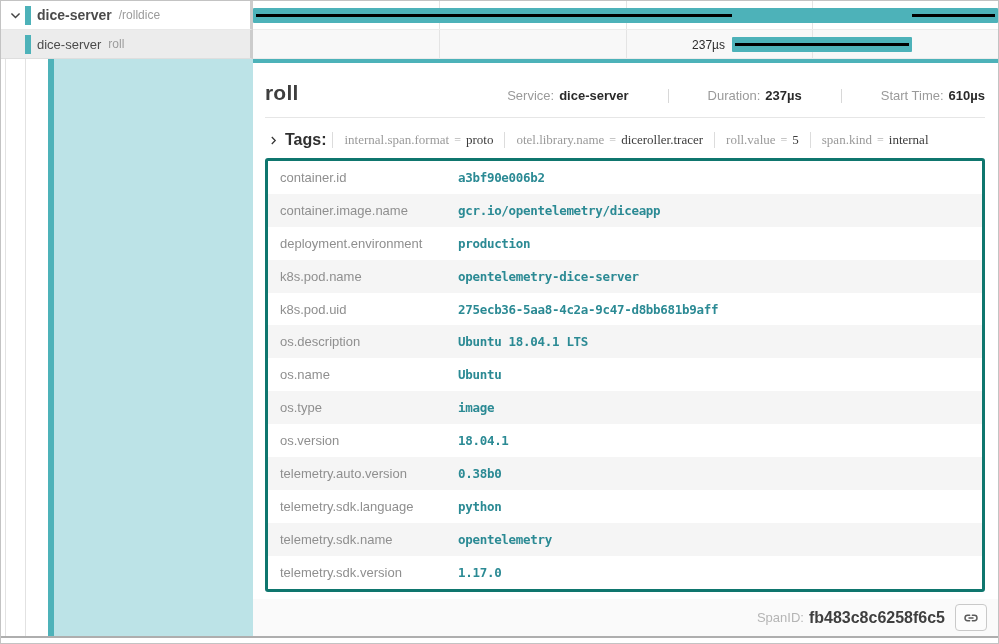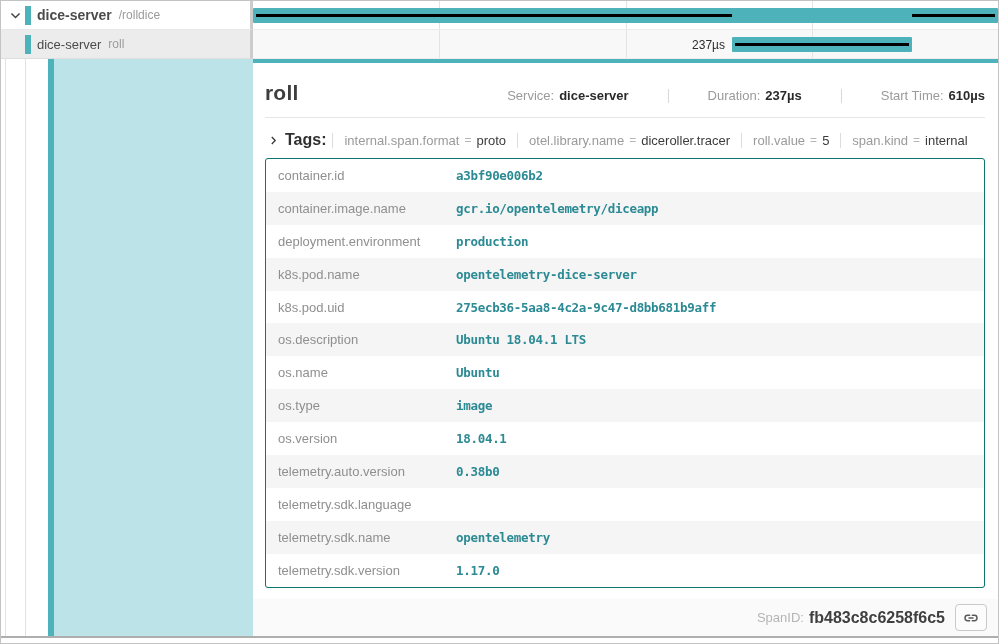--- a/index.html
+++ b/index.html
@@ -68,29 +68,29 @@
   .detail-meta{display:flex;align-items:center;font-size:13px;gap:28px;}
   .meta-item{display:flex;align-items:baseline;}
   .meta-label{color:#9a9a9a;margin-right:5px;}
   .meta-value{color:#2a2a2a;font-weight:700;}
   .meta-sep{width:1px;height:14px;background:#d8d8d8;margin:0 11px;align-self:center;}
   .header-divider{height:1px;background:#e6e6e6;margin-top:12px;}
 
   .tags-row{display:flex;align-items:center;margin-top:9px;height:26px;cursor:pointer;}
   .section-chevron{display:flex;align-items:center;justify-content:center;width:16px;height:16px;flex:0 0 16px;}
   .section-label{font-size:16px;font-weight:700;color:#2f2f2f;margin:0 6px 0 4px;}
-  .tag-item{display:flex;align-items:flex-start;font-size:13px;padding:0 11px;border-left:1px solid #dcdcdc;white-space:nowrap;}
+  .tag-item{display:flex;align-items:center;font-size:13px;padding:0 11px;border-left:1px solid #dcdcdc;white-space:nowrap;font-family:Liberation Serif, serif;}
   .tag-item:first-of-type{border-left:none;padding-left:2px;}
   .tag-key{color:#9a9a9a;}
   .tag-eq{color:#b5b5b5;margin:0 5px;font-size:12px;}
   .tag-value{color:#3c3c3c;}
 
   .process-header{display:flex;align-items:center;margin-top:7px;height:24px;cursor:pointer;}
 
-  .kv-table{border:1px solid #0f766e;border-radius:3px;margin-top:5px;background:#0f766e;overflow:hidden;}
+  .kv-table{border:3px solid #0f766e;border-radius:3px;margin-top:5px;background:#0f766e;overflow:hidden;}
   .kv-row{display:flex;align-items:center;height:32.9px;padding:0 12px;background:#fff;}
   .kv-row:nth-child(even){background:#f5f5f5;}
   .kv-key{flex:0 0 178px;font-size:13px;color:#8f8f8f;}
   .kv-value{flex:1 1 auto;font-family:"DejaVu Sans Mono","Liberation Mono",monospace;font-size:12.5px;color:var(--value-text);font-weight:700;letter-spacing:-0.3px;}
 
   .panel-footer{
     position:absolute;left:0;right:0;bottom:0;height:37px;background:#fafafa;
     display:flex;align-items:center;justify-content:flex-end;padding-right:11px;padding-left:15px;
   }
   .spanid-label{font-size:13px;color:#b5b5b5;margin-right:5px;}
@@ -242,20 +242,21 @@
         <div class="kv-row">
           <span class="kv-key">os.version</span>
           <span class="kv-value">18.04.1</span>
         </div>
         <div class="kv-row">
           <span class="kv-key">telemetry.auto.version</span>
           <span class="kv-value">0.38b0</span>
         </div>
         <div class="kv-row">
           <span class="kv-key">telemetry.sdk.language</span>
+          <span class="kv-value">python</span>
         </div>
         <div class="kv-row">
           <span class="kv-key">telemetry.sdk.name</span>
           <span class="kv-value">opentelemetry</span>
         </div>
         <div class="kv-row">
           <span class="kv-key">telemetry.sdk.version</span>
           <span class="kv-value">1.17.0</span>
         </div>
       </div>

